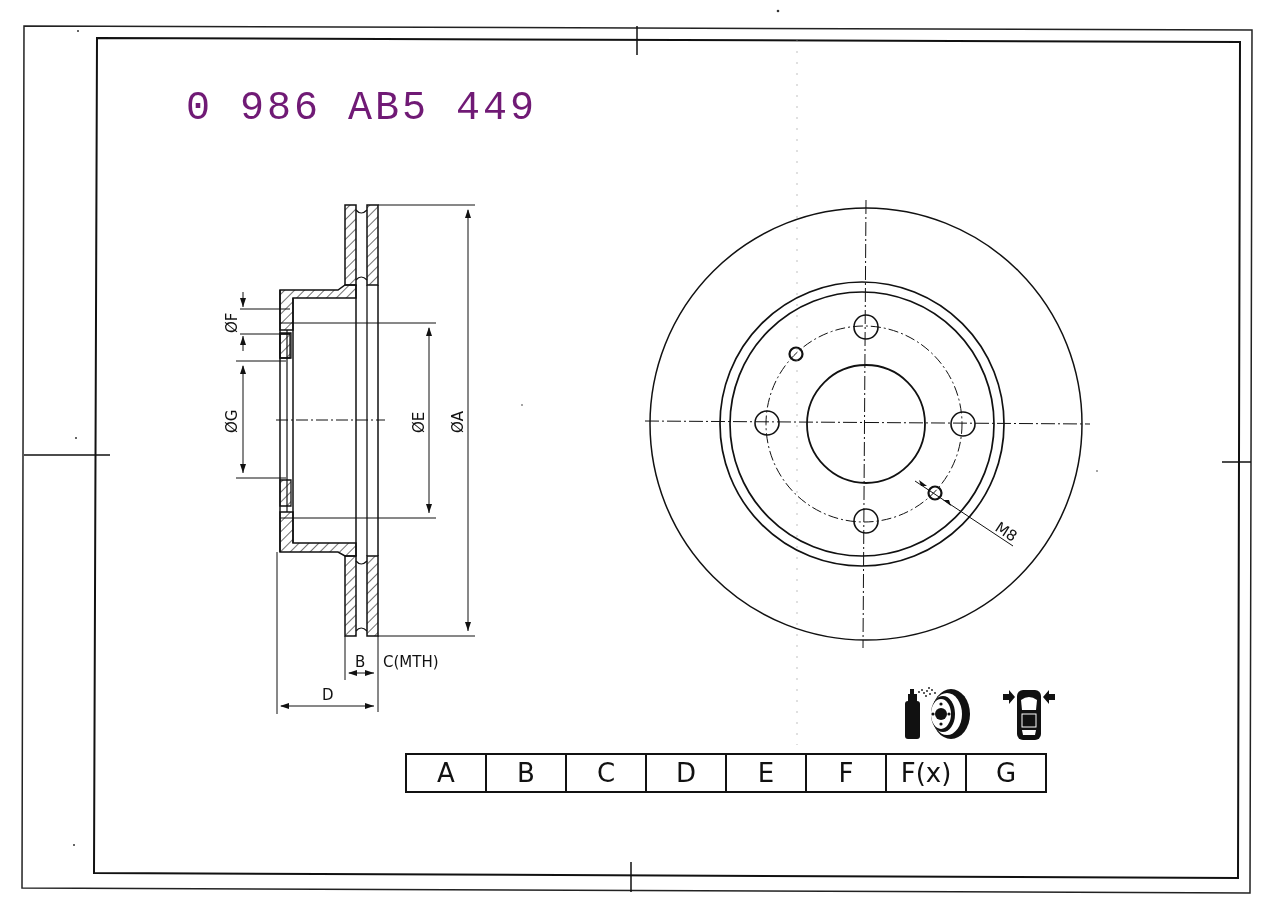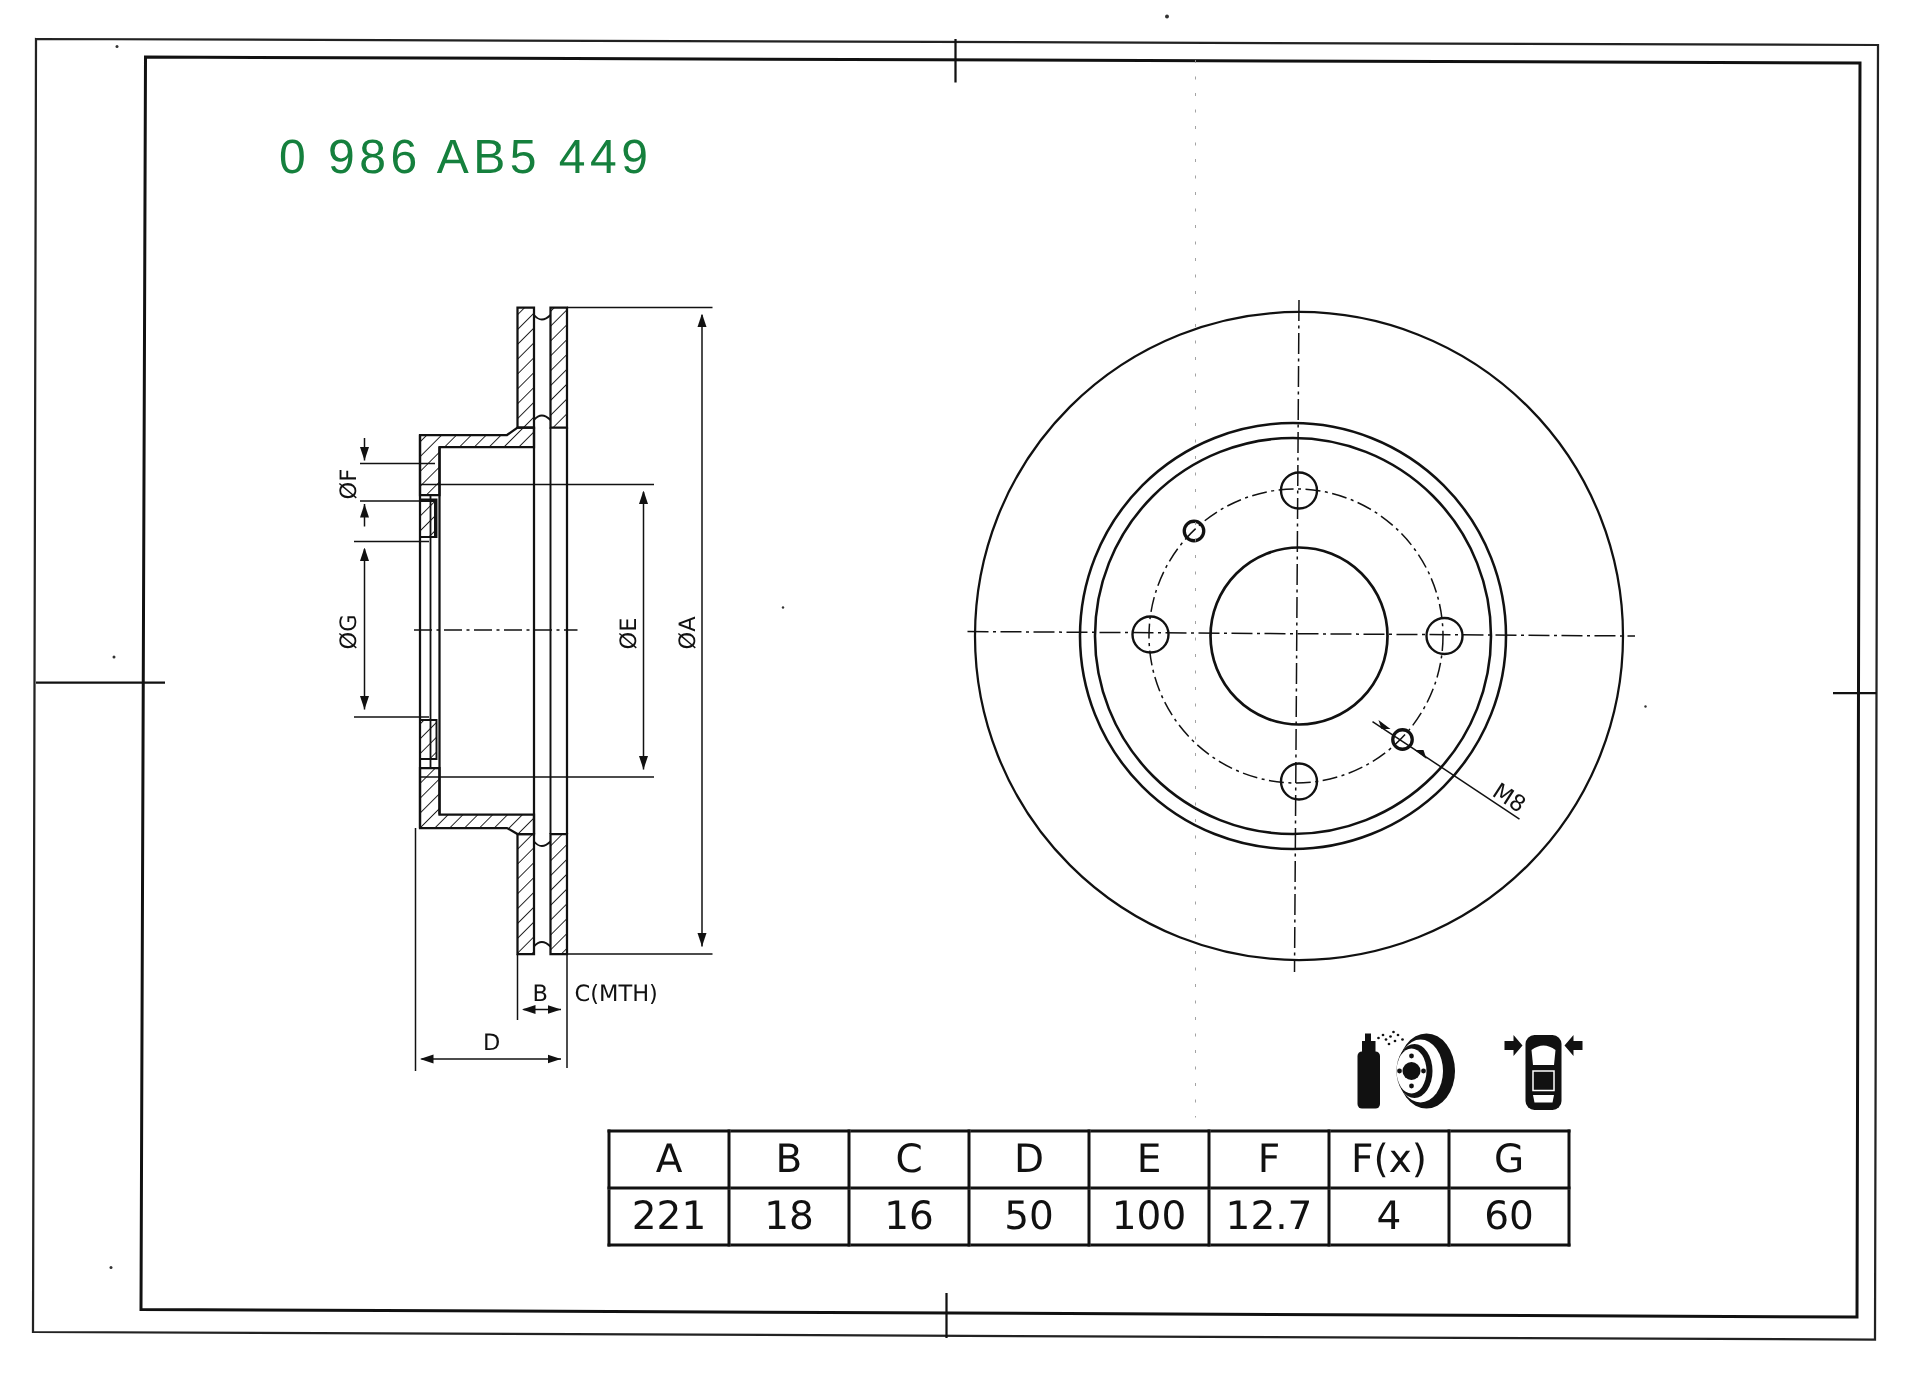--- a/index.html
+++ b/index.html
@@ -1,18 +1,18 @@
 <!DOCTYPE html>
 <html><head>
   <meta charset="utf-8">
   <style>
     html, body { margin:0; padding:0; background:#ffffff; }
     body { width:1280px; height:915px; position:relative; overflow:hidden; font-family:"DejaVu Sans", sans-serif; color:#111; }
     #sheet { position:absolute; left:0; top:0; width:1280px; height:915px; }
-    .part-number { position:absolute; left:186px; top:86px; font-size:32px; letter-spacing:3px; font-family:Liberation Sans, sans-serif; color:#15803d; }
+    .part-number { position:absolute; left:186px; top:86px; font-size:40px; letter-spacing:3px; font-family:Liberation Mono, monospace; color:#701a75; }
     .brand { position:absolute; left:1008px; top:101px; font-size:32px; letter-spacing:5px; font-family:"DejaVu Sans", sans-serif; color:#111; }
     table.dims { position:absolute; left:405px; top:753px; border-collapse:collapse; font-family:"DejaVu Sans", sans-serif; }
     table.dims td { border:2px solid #111; width:78px; height:36px; text-align:center; font-size:26px; padding:0; color:#111; }
     table.dims tr.vals td { height:36px; }
     .dim-label { font-family:"DejaVu Sans", sans-serif; font-size:15px; fill:#111; }
   </style>
 </head>
 <body>
 
 <div id="sheet">
@@ -181,25 +181,15 @@
         <tr class="heads">
       <td>A</td>
       <td>B</td>
       <td>C</td>
       <td>D</td>
       <td>E</td>
       <td>F</td>
       <td>F(x)</td>
       <td>G</td>
     </tr>
-    <tr class="vals">
-      <td>221</td>
-      <td>18</td>
-      <td>16</td>
-      <td>50</td>
-      <td>100</td>
-      <td>12.7</td>
-      <td>4</td>
-      <td>60</td>
-    </tr>
   </tbody>
     </table>
 </div>
 
 </body></html>

